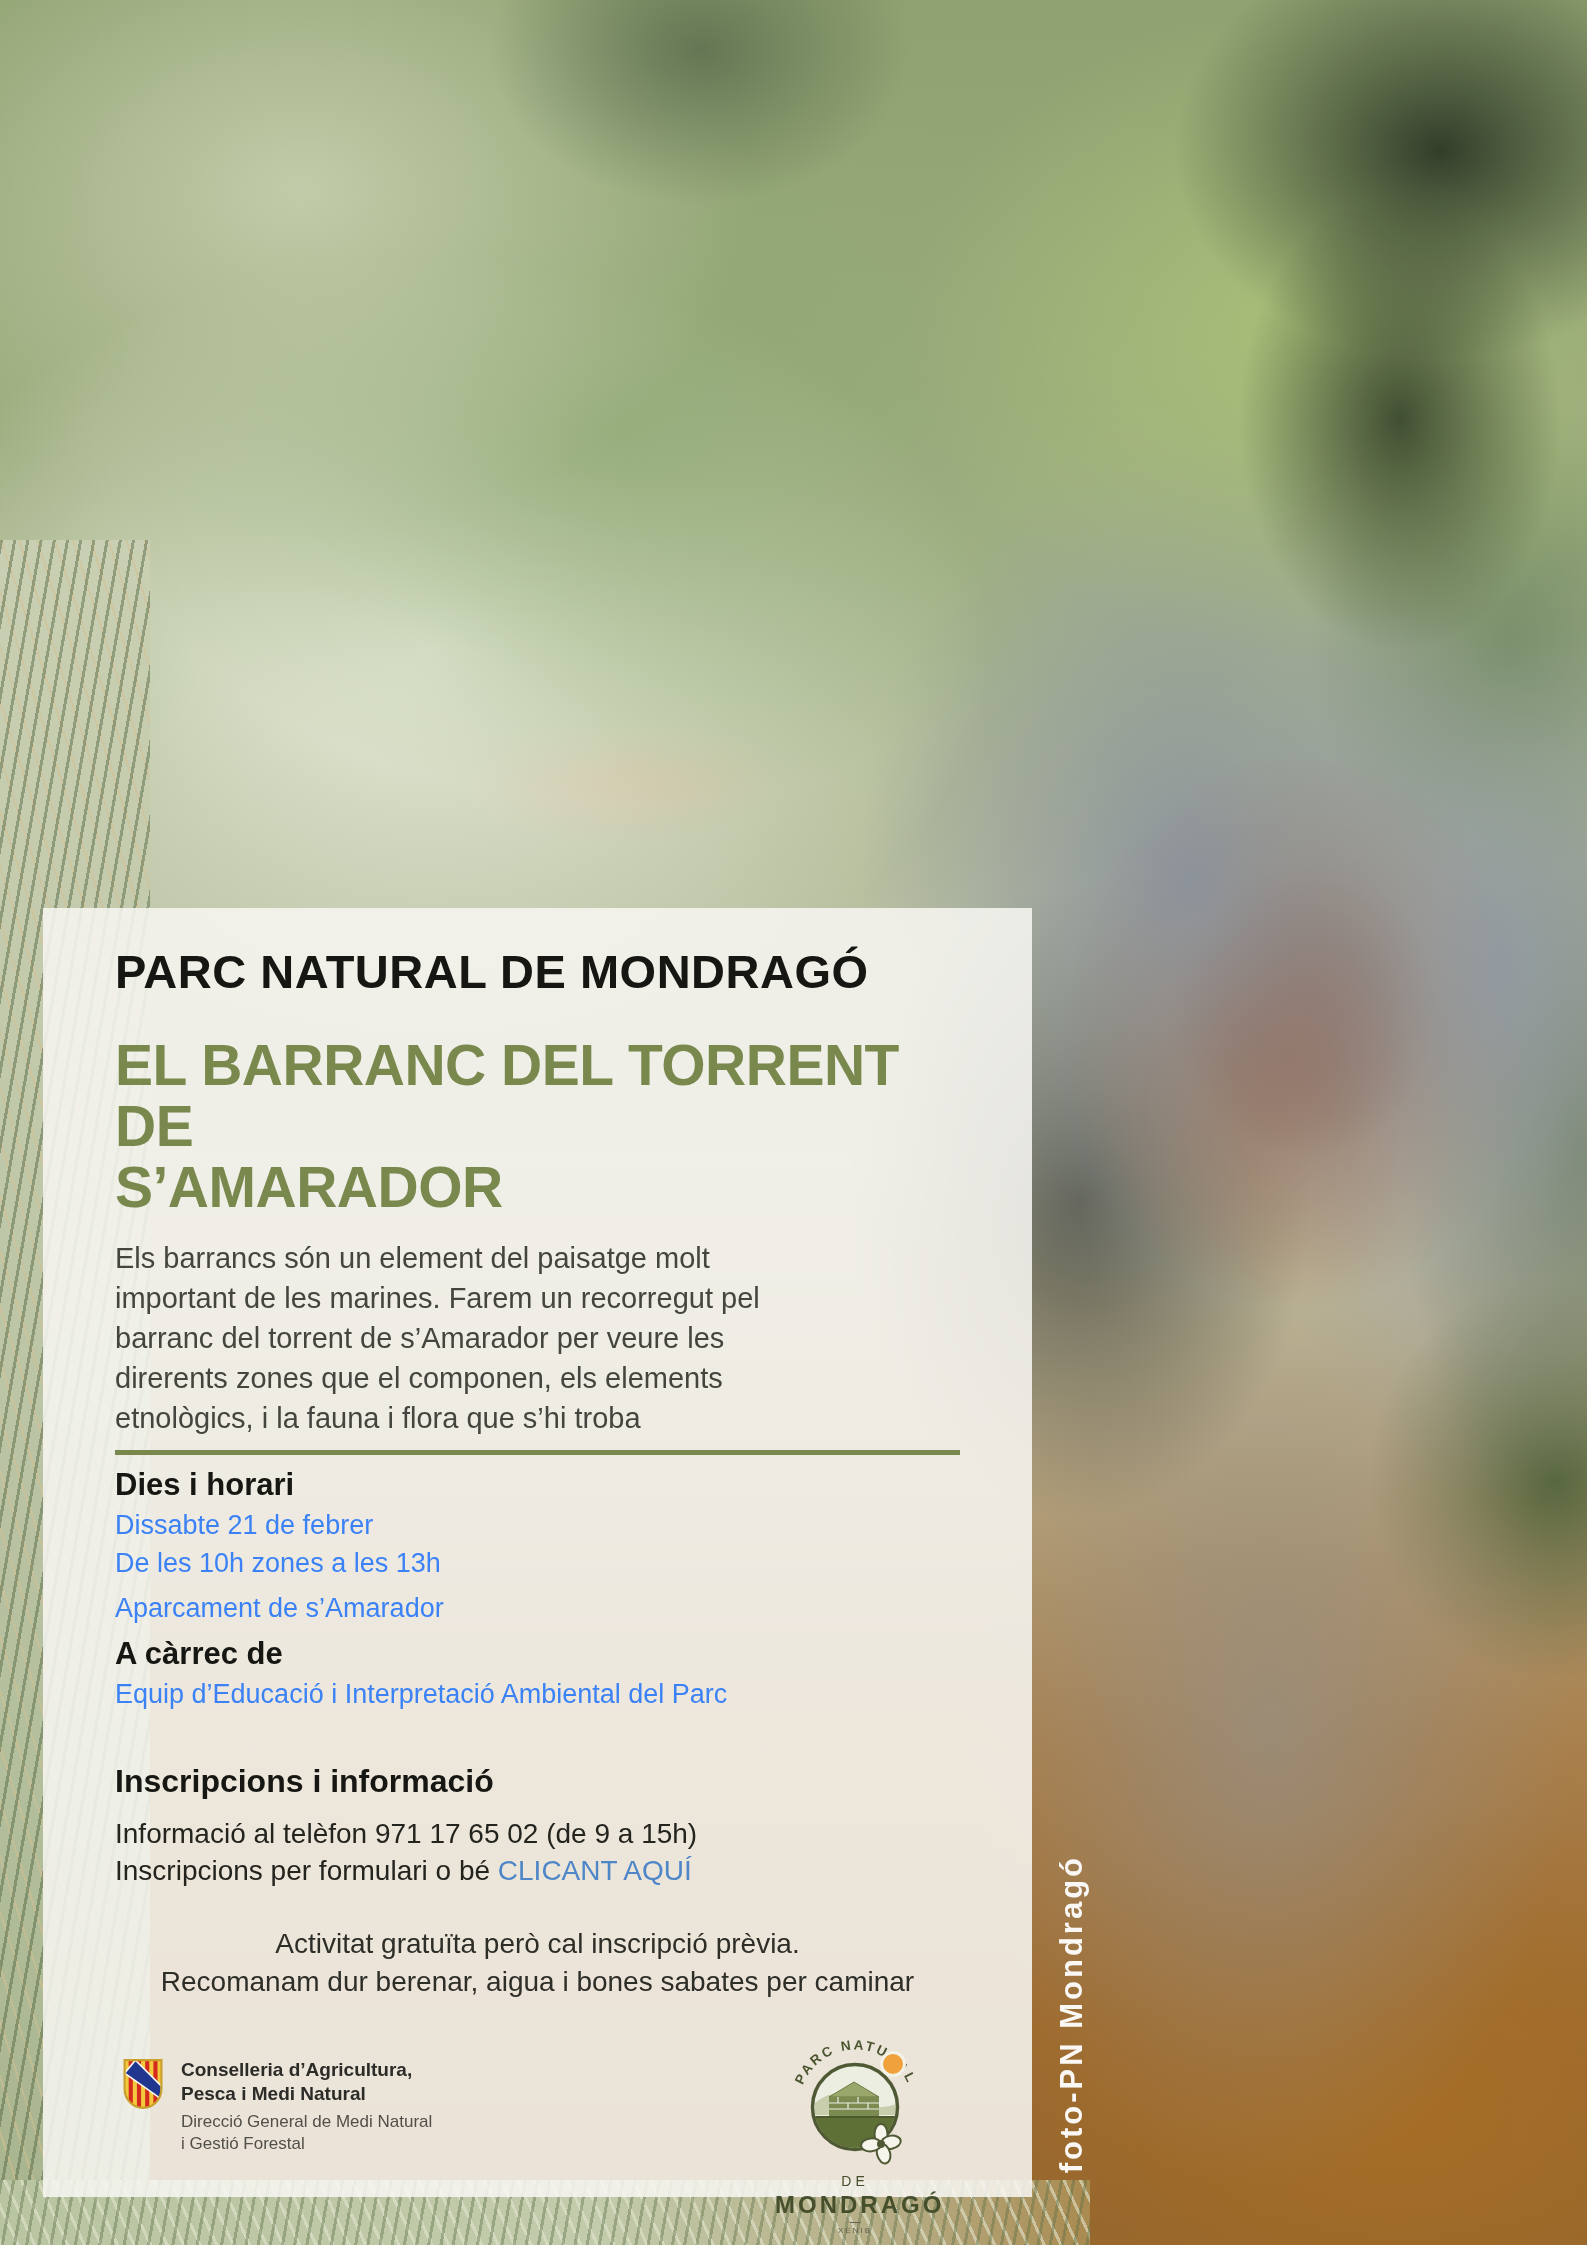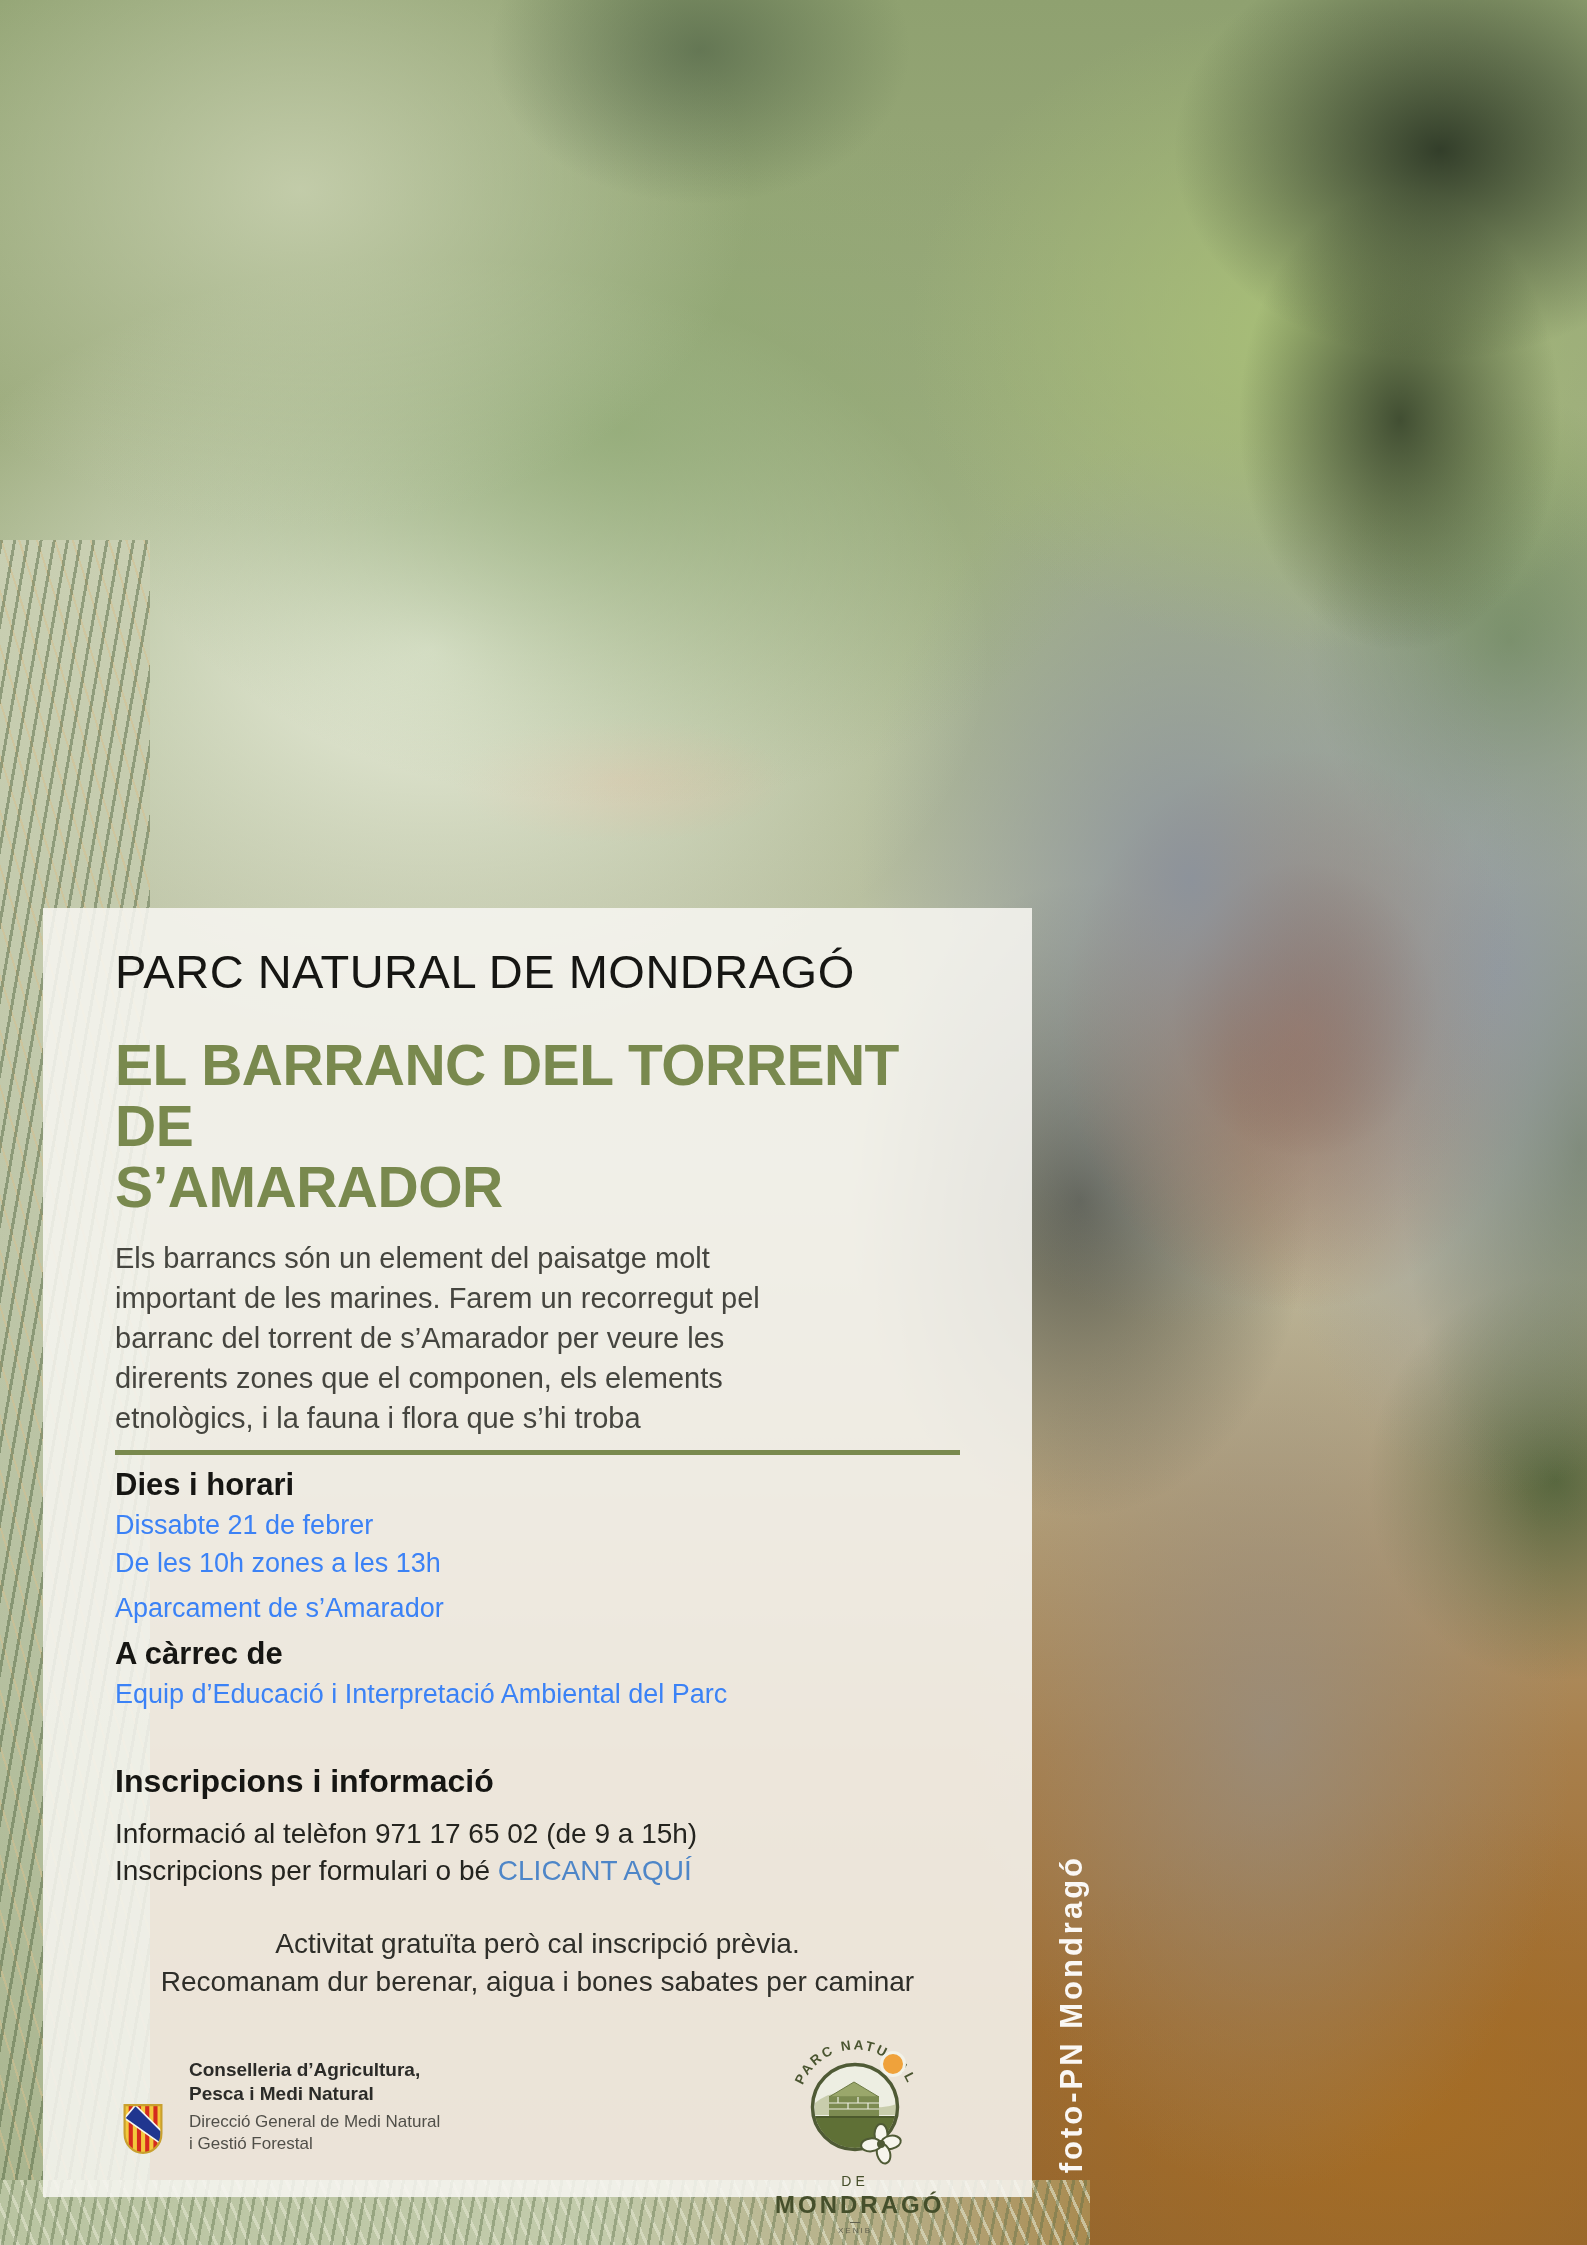--- a/index.html
+++ b/index.html
@@ -59,21 +59,21 @@
     font-size:31px; letter-spacing:3px; line-height:36px;
   }
 
   
   .card {
     position:absolute; left:43px; top:908px; width:989px; height:1289px;
     background:rgba(247,246,241,0.87);
     padding:36px 72px 0 72px;
   }
   .eyebrow {
-    font-size:47px; font-weight:normal; color:#161613; letter-spacing:0.5px;
+    font-size:47px; font-weight:bold; color:#161613; letter-spacing:0.5px;
   }
   .title {
     margin-top:36px; font-size:57px; font-weight:bold; color:#79894e;
     line-height:1.07; letter-spacing:-0.5px; white-space:pre-line;
   }
   .desc {
     margin-top:20px; font-size:29px; color:#45453f; line-height:1.38;
     white-space:pre-line;
   }
   .divider {
@@ -87,21 +87,21 @@
   .inscriptions h3 { font-size:32px; font-weight:bold; color:#161613; }
   .insc-line { margin-top:16px; font-size:28px; color:#24241f; line-height:1.28; }
   .insc-line + .insc-line { margin-top:2px; }
   .link { color:#4e86c8; cursor:pointer;margin-top:42px; }
   .note { margin-top:36px; text-align:center; }
   .note p { font-size:28px; color:#2e2e29; line-height:1.35; }
 
   
   .conselleria {
     position:absolute; left:78px; top:1150px;
-    display:flex; align-items:flex-end;gap:8px;
+    display:flex; align-items:flex-start;
   }
   .shield { width:44px; height:52px; margin-right:16px; flex:none; }
   .cons-text .b { font-size:19px; font-weight:bold; color:#2b2b28; line-height:1.25; }
   .cons-text .s { font-size:17px; color:#504f49; line-height:1.3; }
   .cons-text .s.first { margin-top:5px; }
 
   .parklogo {
     position:absolute; left:732px; top:1115px; width:160px; text-align:center;
   }
   .pl-de   { margin-top:4px; font-size:14px; letter-spacing:4px; color:#454f2b; }

